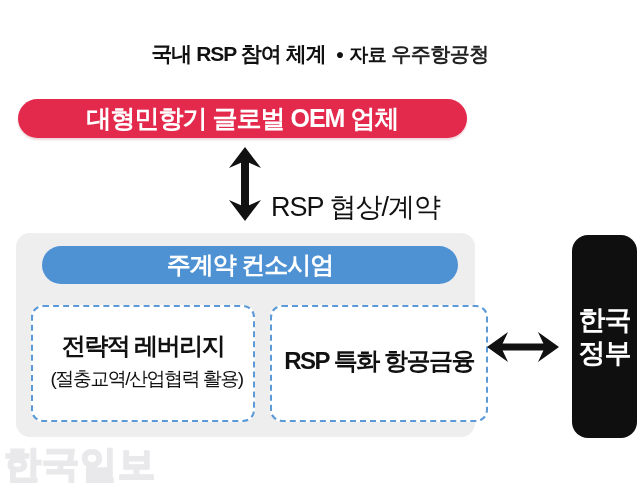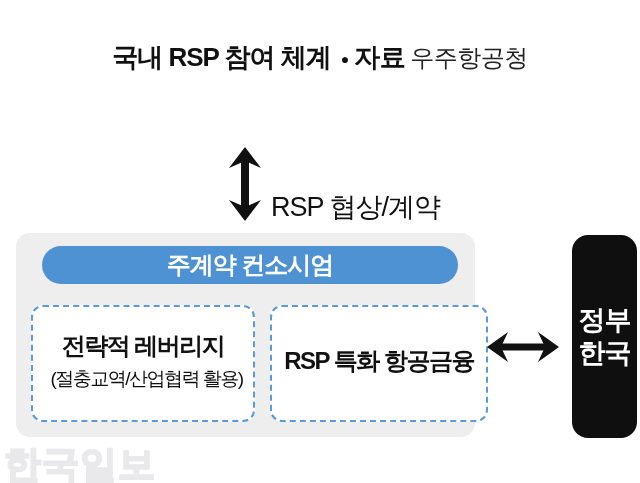--- a/index.html
+++ b/index.html
@@ -19,46 +19,46 @@
   .header {
     position: absolute;
     left: 0; right: 0; top: 40px;
     display: flex;
     justify-content: center;
     align-items: baseline;
     gap: 10px;
     white-space: nowrap;
   }
   .title {
-    font-size: 26px;
+    font-size: 21px;
     font-weight: 800;
     color: #111111;
     letter-spacing: -1px;
   }
   .source {
     display: inline-flex;
     align-items: baseline;
     gap: 5px;
   }
   .source-bullet {
     font-size: 14px;
     font-weight: 700;
     color: #111111;
     position: relative;
     top: -2px;
   }
   .source-label {
-    font-size: 26px;
+    font-size: 19px;
     font-weight: 800;
     color: #111111;
     letter-spacing: -0.5px;
   }
   .source-value {
-    font-size: 24px;
-    font-weight: 400;
+    font-size: 20px;
+    font-weight: 700;
     color: #222222;
     letter-spacing: -0.5px;
   }
 
   
   .oem-banner {
     position: absolute;
     left: 18px; top: 99px;
     width: 449px; height: 39px;
     background: #E32A4D;
@@ -196,20 +196,23 @@
 
   <div class="header">
     <span class="title">국내 RSP 참여 체계</span>
     <span class="source">
       <span class="source-bullet">●</span>
       <span class="source-label">자료</span>
       <span class="source-value">우주항공청</span>
     </span>
   </div>
 
+  <div class="oem-banner">
+    <span class="label">대형민항기 글로벌 OEM 업체</span>
+  </div>
 
   <svg class="v-arrow" viewBox="0 0 36 74">
     <polygon points="18,0 2,21 18,14 34,21" fill="#111111"></polygon>
     <rect x="14" y="12" width="8" height="50" fill="#111111"></rect>
     <polygon points="18,74 2,53 18,60 34,53" fill="#111111"></polygon>
   </svg>
 
   <div class="relation-label">RSP 협상/계약</div>
 
   <div class="consortium-panel">
@@ -227,19 +230,19 @@
     </div>
   </div>
 
   <svg class="h-arrow" viewBox="0 0 72 32">
     <polygon points="0,16 21,1 14,16 21,31" fill="#111111"></polygon>
     <rect x="12" y="12.5" width="48" height="7" fill="#111111"></rect>
     <polygon points="72,16 51,1 58,16 51,31" fill="#111111"></polygon>
   </svg>
 
   <div class="gov-box">
+    <span class="gov-line">한국</span>
     <span class="gov-line">정부</span>
-    <span class="gov-line">한국</span>
   </div>
 
   <div class="watermark">한국일보</div>
 
 </div>
 
 </body></html>

